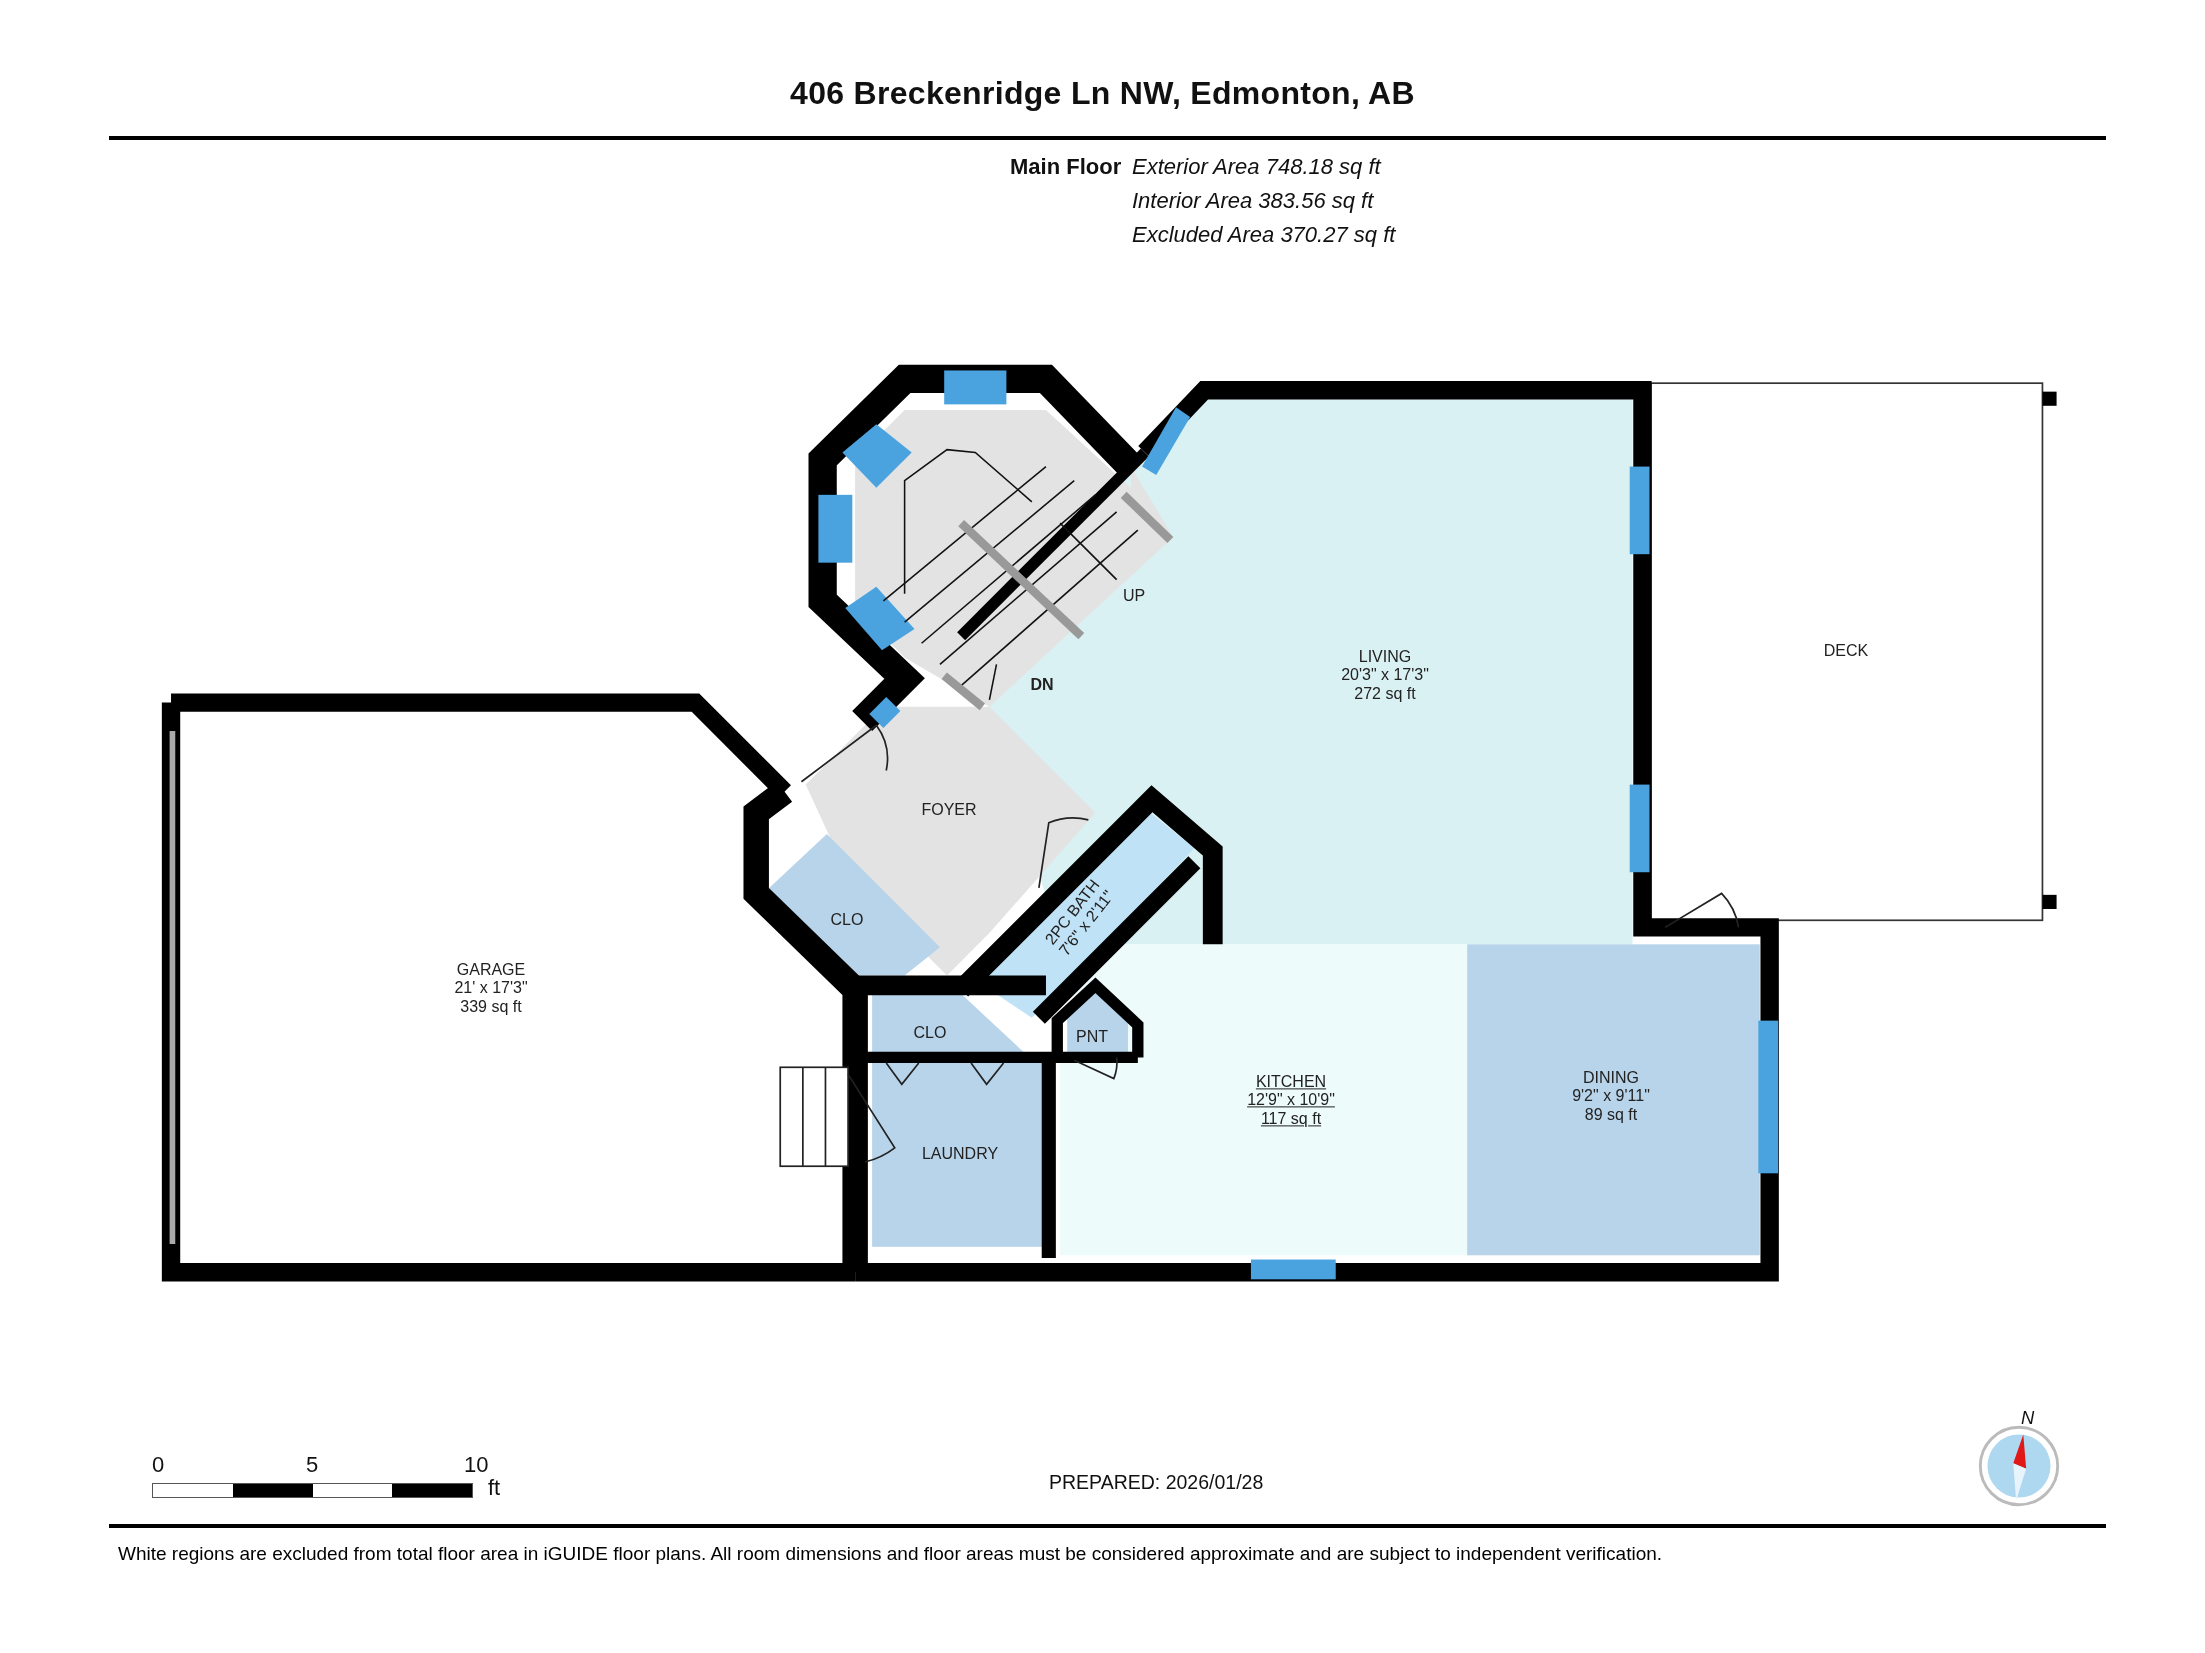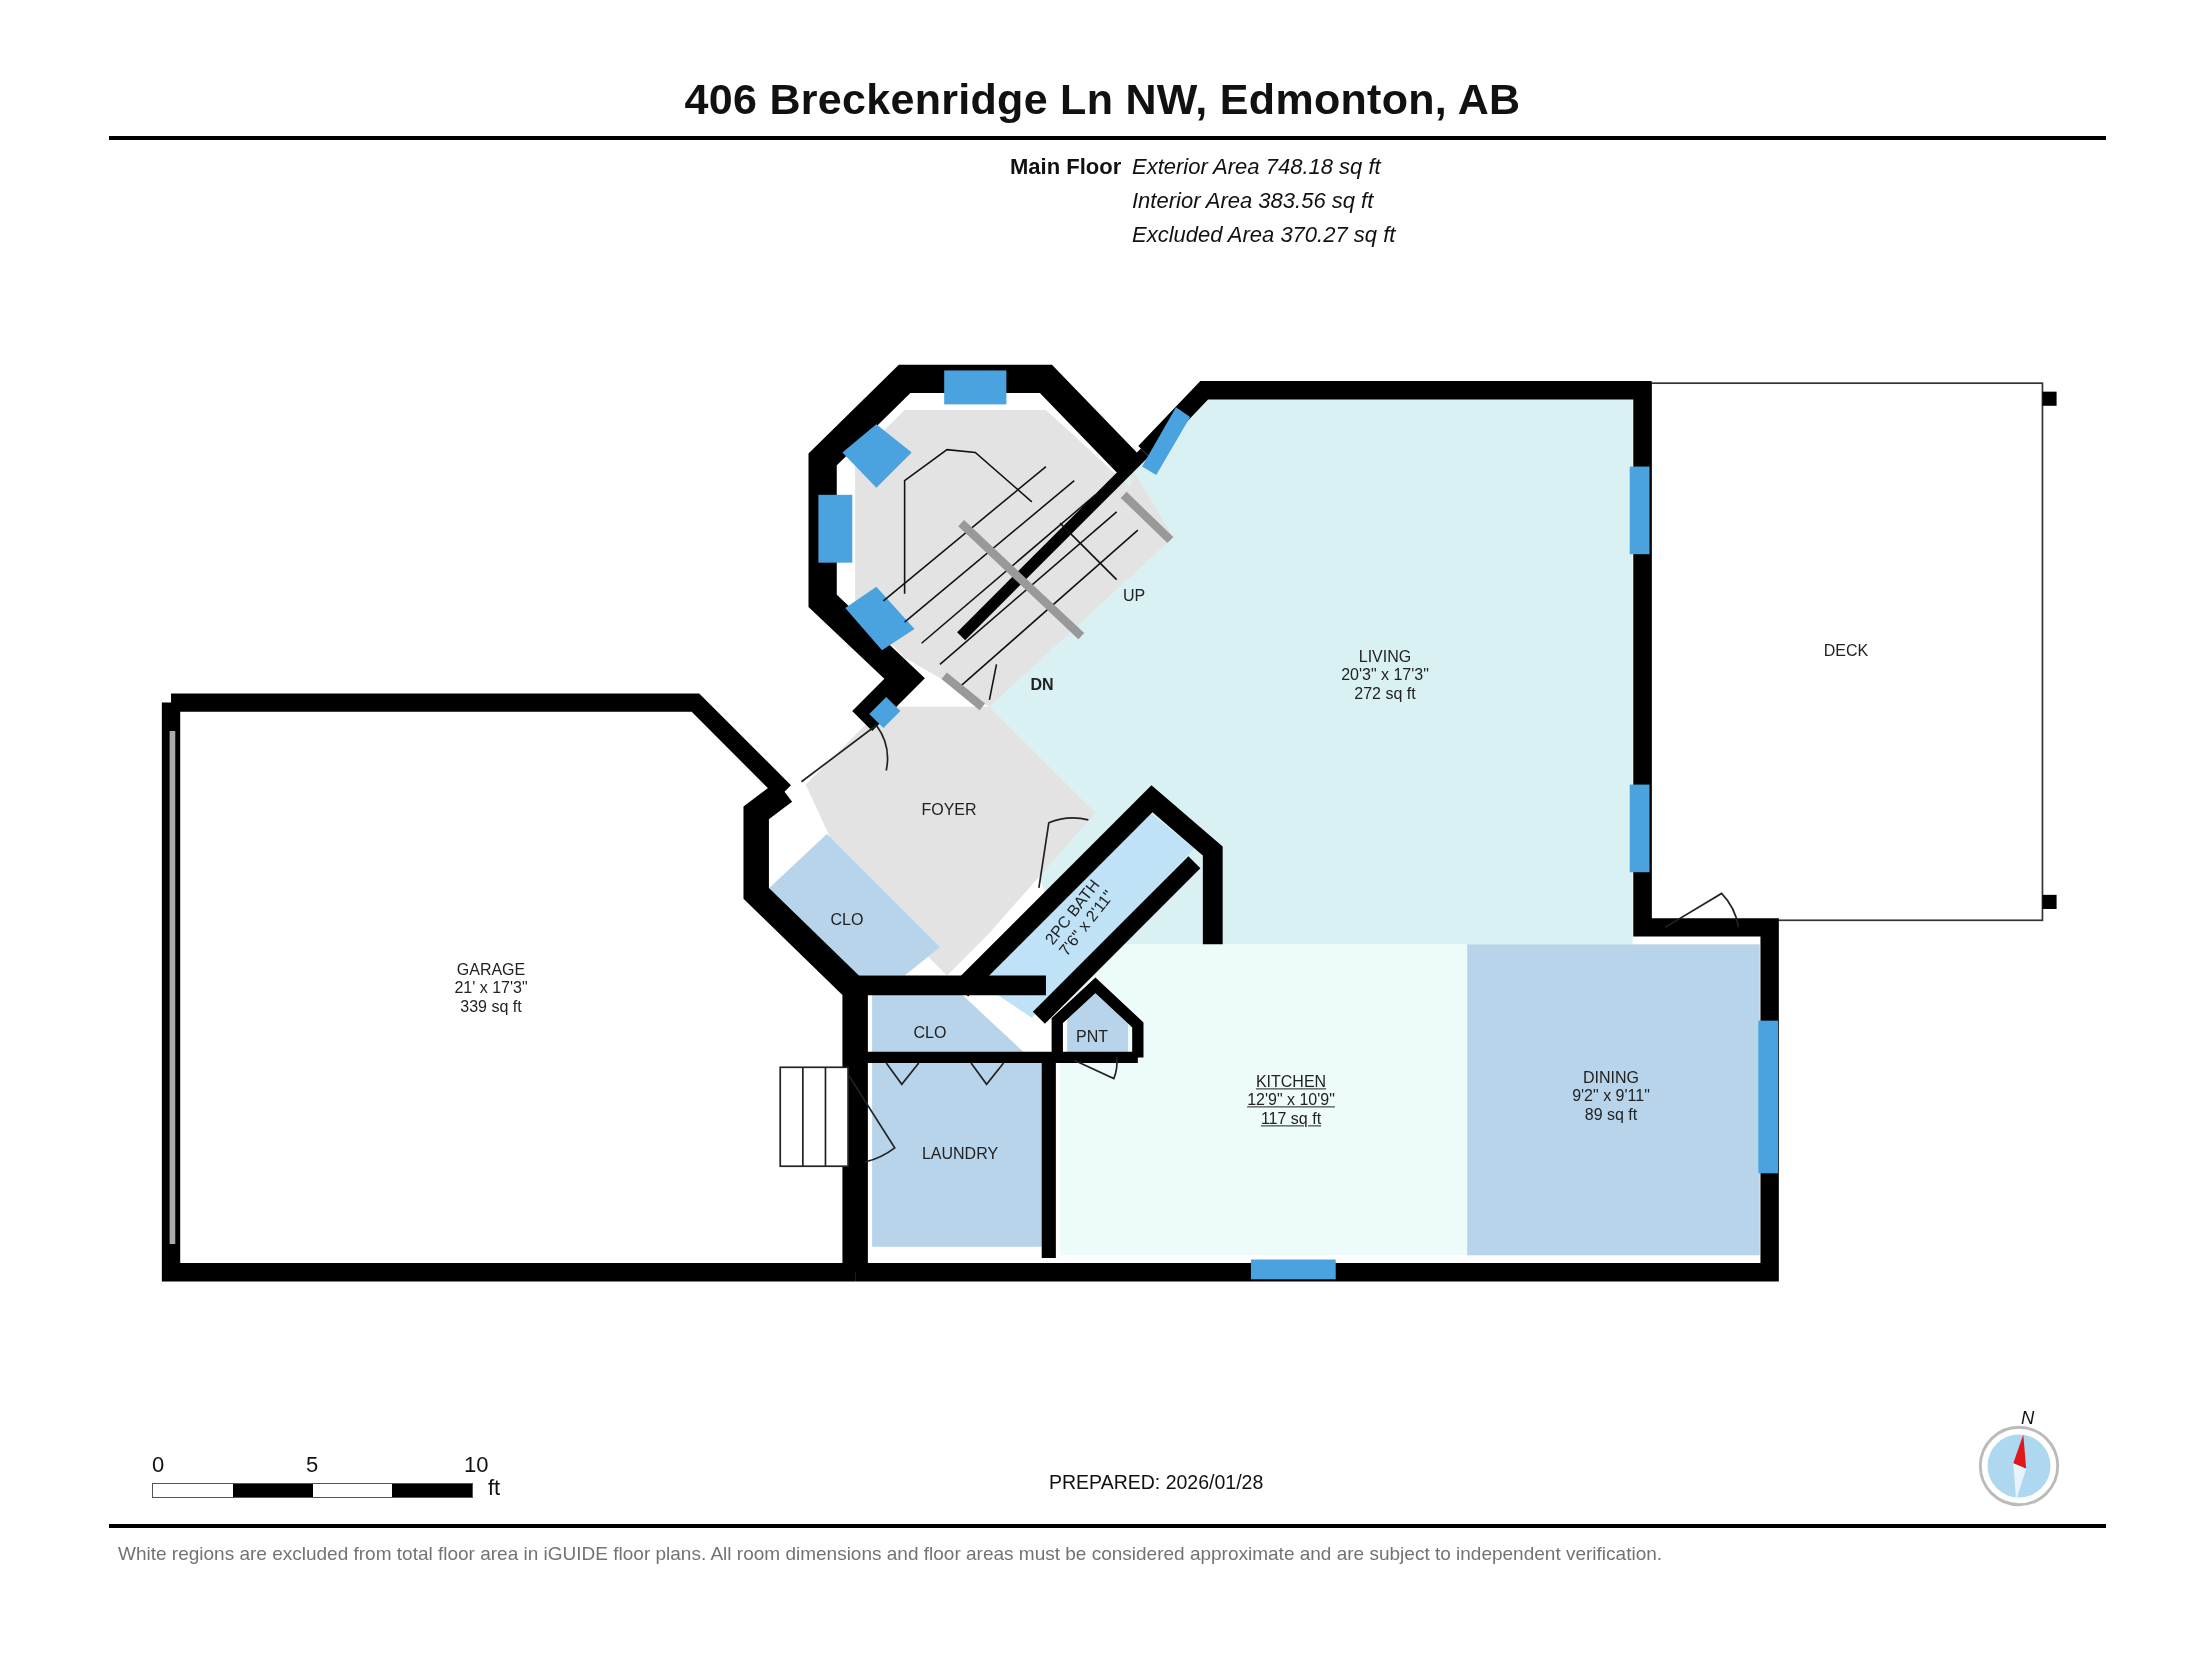--- a/index.html
+++ b/index.html
@@ -1,25 +1,25 @@
 <!DOCTYPE html>
 <html style="font-size:9.2px"><head>
 <meta charset="utf-8">
 <style>
   html,body{margin:0;padding:0;background:#ffffff;}
   body{width:2205px;height:1654px;position:relative;overflow:hidden;font-family:"Liberation Sans",sans-serif;color:#111;}
   svg{position:absolute;left:0;top:0;}
-  .title{position:absolute;left:0;width:2205px;top:75px;text-align:center;font-size:43px;font-weight:bold;letter-spacing:0.3px;}
+  .title{position:absolute;left:0;width:2205px;top:75px;text-align:center;font-size:32px;font-weight:bold;letter-spacing:0.3px;}
   .rule{position:absolute;left:109px;width:1997px;background:#000;height:4px;}
   .stats{position:absolute;top:150px;left:994px;font-size:22px;line-height:34px;}
   .stats .floor{position:absolute;left:16px;top:0;font-weight:bold;white-space:nowrap;}
   .stats .list{position:absolute;left:138px;top:0;white-space:nowrap;font-style:italic;}
   .lbl{position:absolute;text-align:center;font-size:16px;line-height:18.4px;color:#222;transform:translate(-50%,-50%);white-space:nowrap;}
   .prepared{position:absolute;left:1002px;top:1471px;font-size:19.5px;white-space:nowrap;margin-left:47px;}
-  .disclaimer{position:absolute;left:118px;top:1543px;font-size:19px;white-space:nowrap;color:#737373;}
+  .disclaimer{position:absolute;left:118px;top:1543px;font-size:19px;white-space:nowrap;color:#000000;}
   .scale-num{position:absolute;font-size:22px;top:1452px;}
   .north{position:absolute;left:2021px;top:1407px;font-size:18.4px;font-style:italic;}
 </style>
 </head>
 <body>
 
 <div class="title">406 Breckenridge Ln NW, Edmonton, AB</div>
 <div class="rule" style="top:136px;"></div>
 
 <div class="stats">

